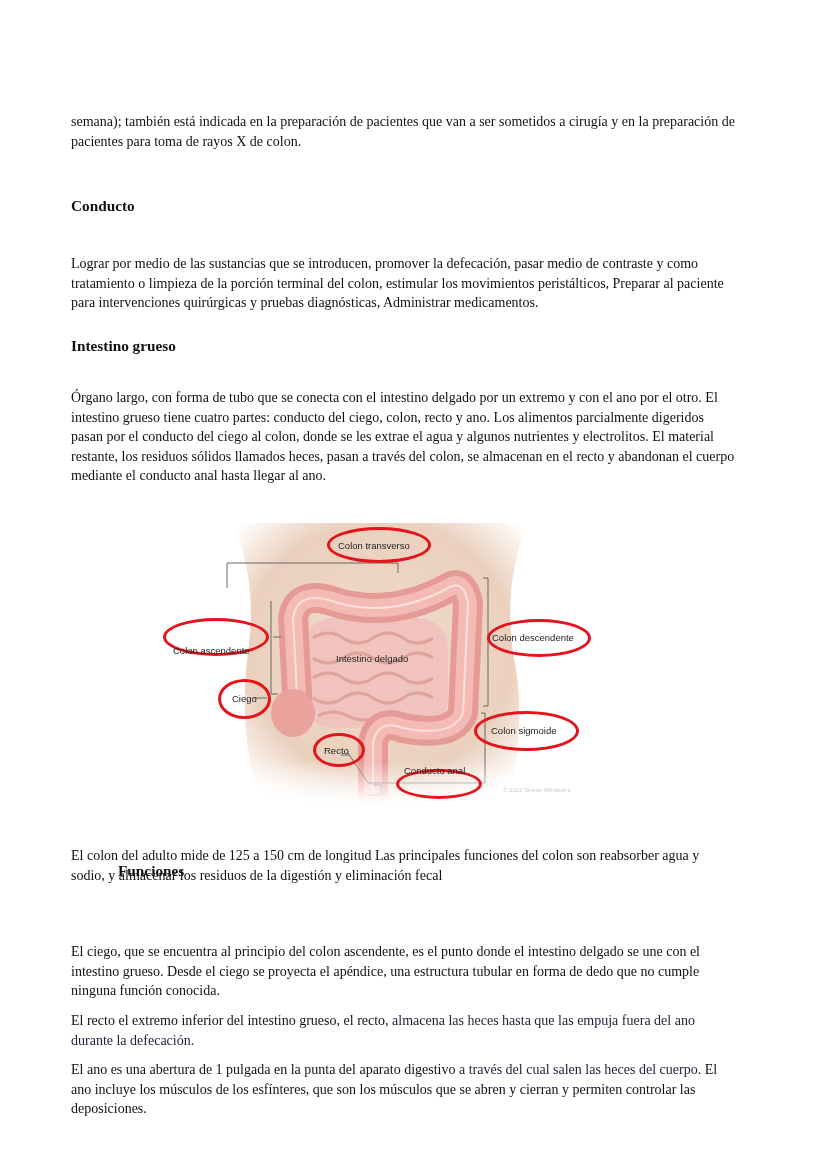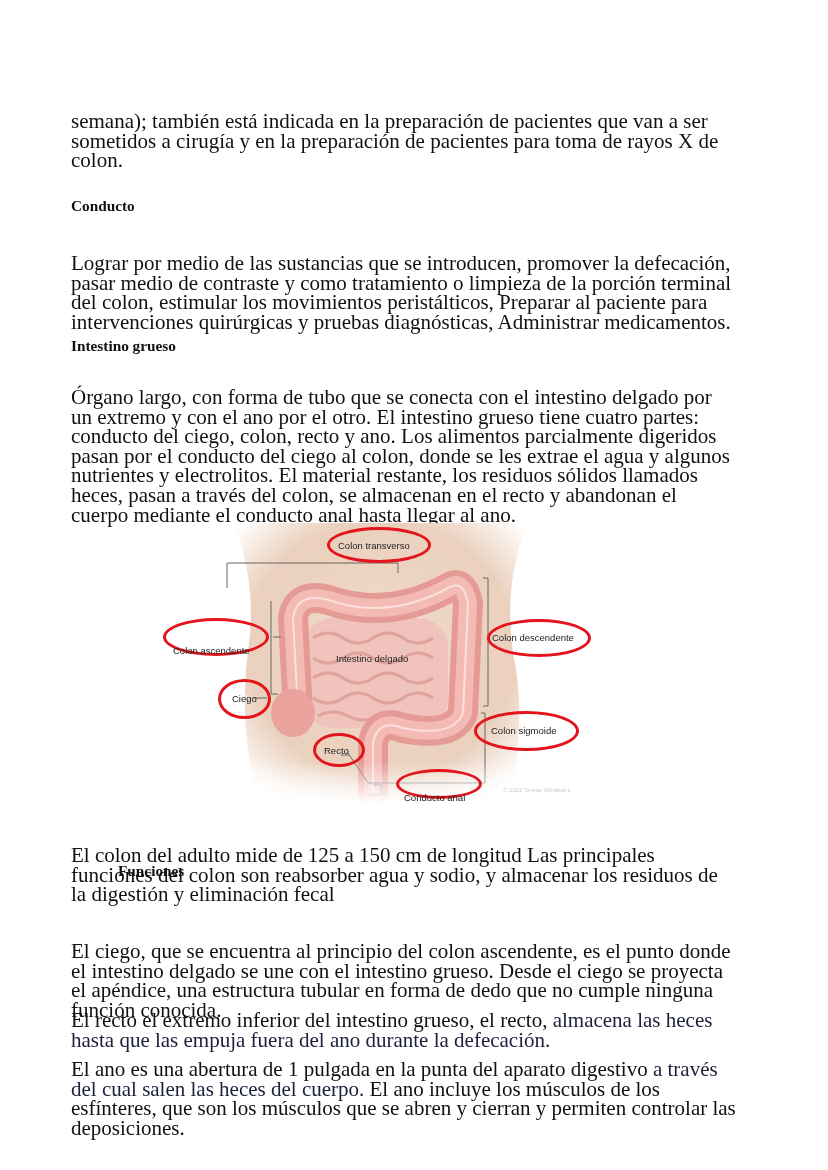--- a/index.html
+++ b/index.html
@@ -1,19 +1,19 @@
 <!DOCTYPE html>
 <html><head>
 <meta charset="utf-8">
 <style>
   html, body { margin: 0; padding: 0; background: #ffffff; }
   body { width: 828px; height: 1170px; position: relative; overflow: hidden;
          font-family: "Liberation Serif", "DejaVu Serif", serif; color: #111; }
   .page { position: absolute; left: 71px; top: 0; width: 660px; }
-  p { margin: 0; font-size: 21px; line-height: 19.6px; }
+  p { margin: 0; font-size: 14px; line-height: 19.6px; }
   h2 { margin: 0; font-size: 15.3px; font-weight: bold; line-height: 20px; }
   .blk { position: absolute; left: 0; width: 665px; }
   .alt { color: #1b1f3a; }
   .figure { position: absolute; left: 163px; top: 523px; width: 430px; height: 280px; }
   .lbl { position: absolute; font-family: "Liberation Sans", "DejaVu Sans", sans-serif;
          font-size: 9.5px; color: #222; white-space: nowrap; }
   .ring { position: absolute; border: 3.5px solid #e3141b; border-radius: 50%; box-sizing: border-box; }
   .copy { position: absolute; font-family: "Liberation Sans", sans-serif; font-size: 6px; color: #c9c9c9; }
 </style>
 </head>
@@ -95,16 +95,16 @@
   <div class="ring" style="left:55px;top:156px;width:53px;height:40px;"></div>
   <div class="lbl" style="left:69px;top:170px;">Ciego</div>
 
   <div class="ring" style="left:311px;top:188px;width:105px;height:40px;"></div>
   <div class="lbl" style="left:328px;top:202px;">Colon sigmoide</div>
 
   <div class="ring" style="left:150px;top:210px;width:52px;height:34px;"></div>
   <div class="lbl" style="left:161px;top:222px;">Recto</div>
 
   <div class="ring" style="left:233px;top:246px;width:86px;height:30px;"></div>
-  <div class="lbl" style="left:241px;top:269px;text-align:right;">Conducto anal</div>
+  <div class="lbl" style="left:241px;top:242px;text-align:right;">Conducto anal</div>
 
   <div class="copy" style="left:340px;top:264px;">© 2012 Terese Winslow L</div>
 </div>
 
 </body></html>

